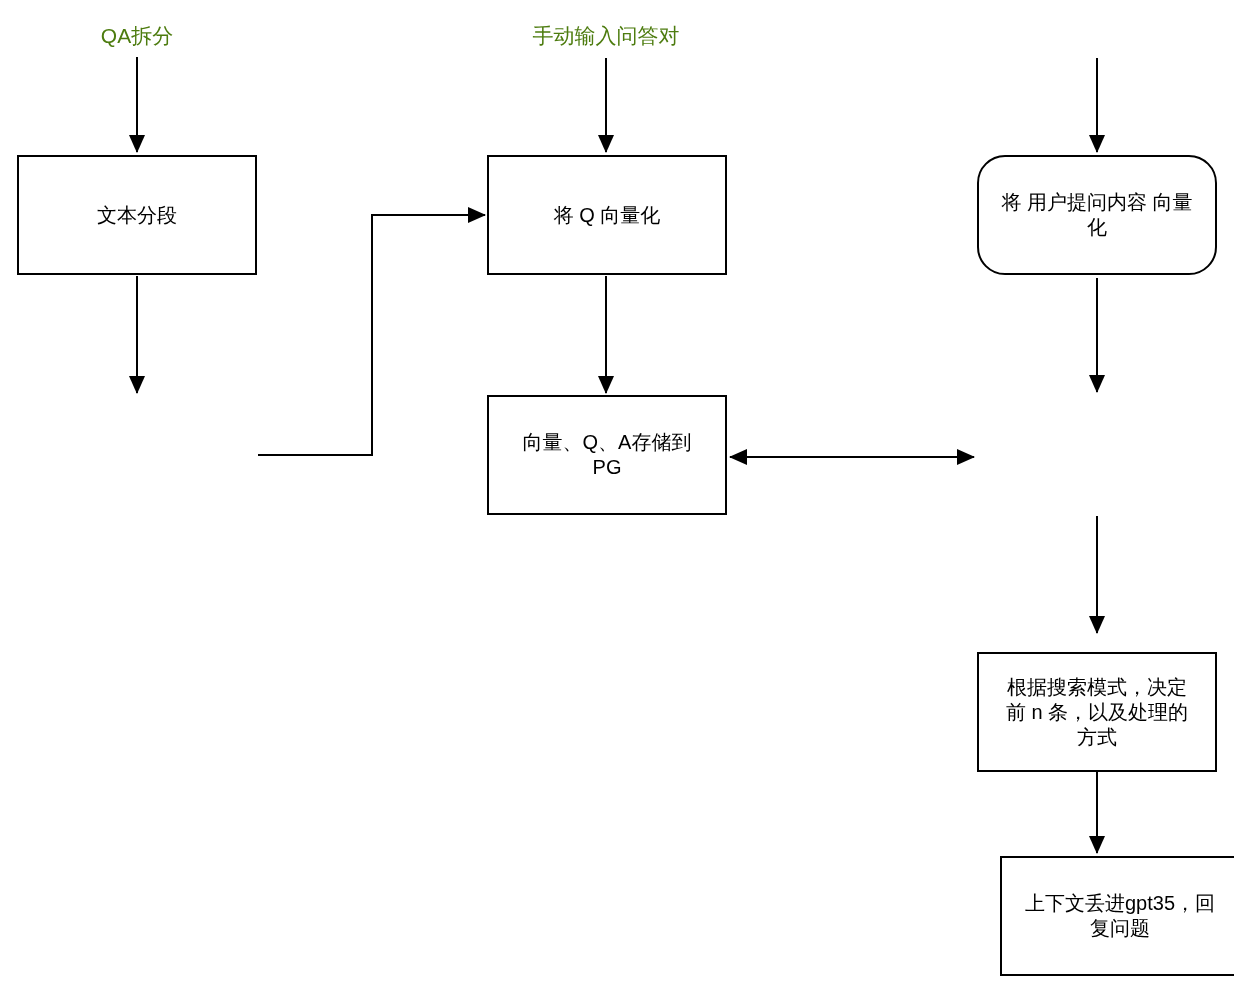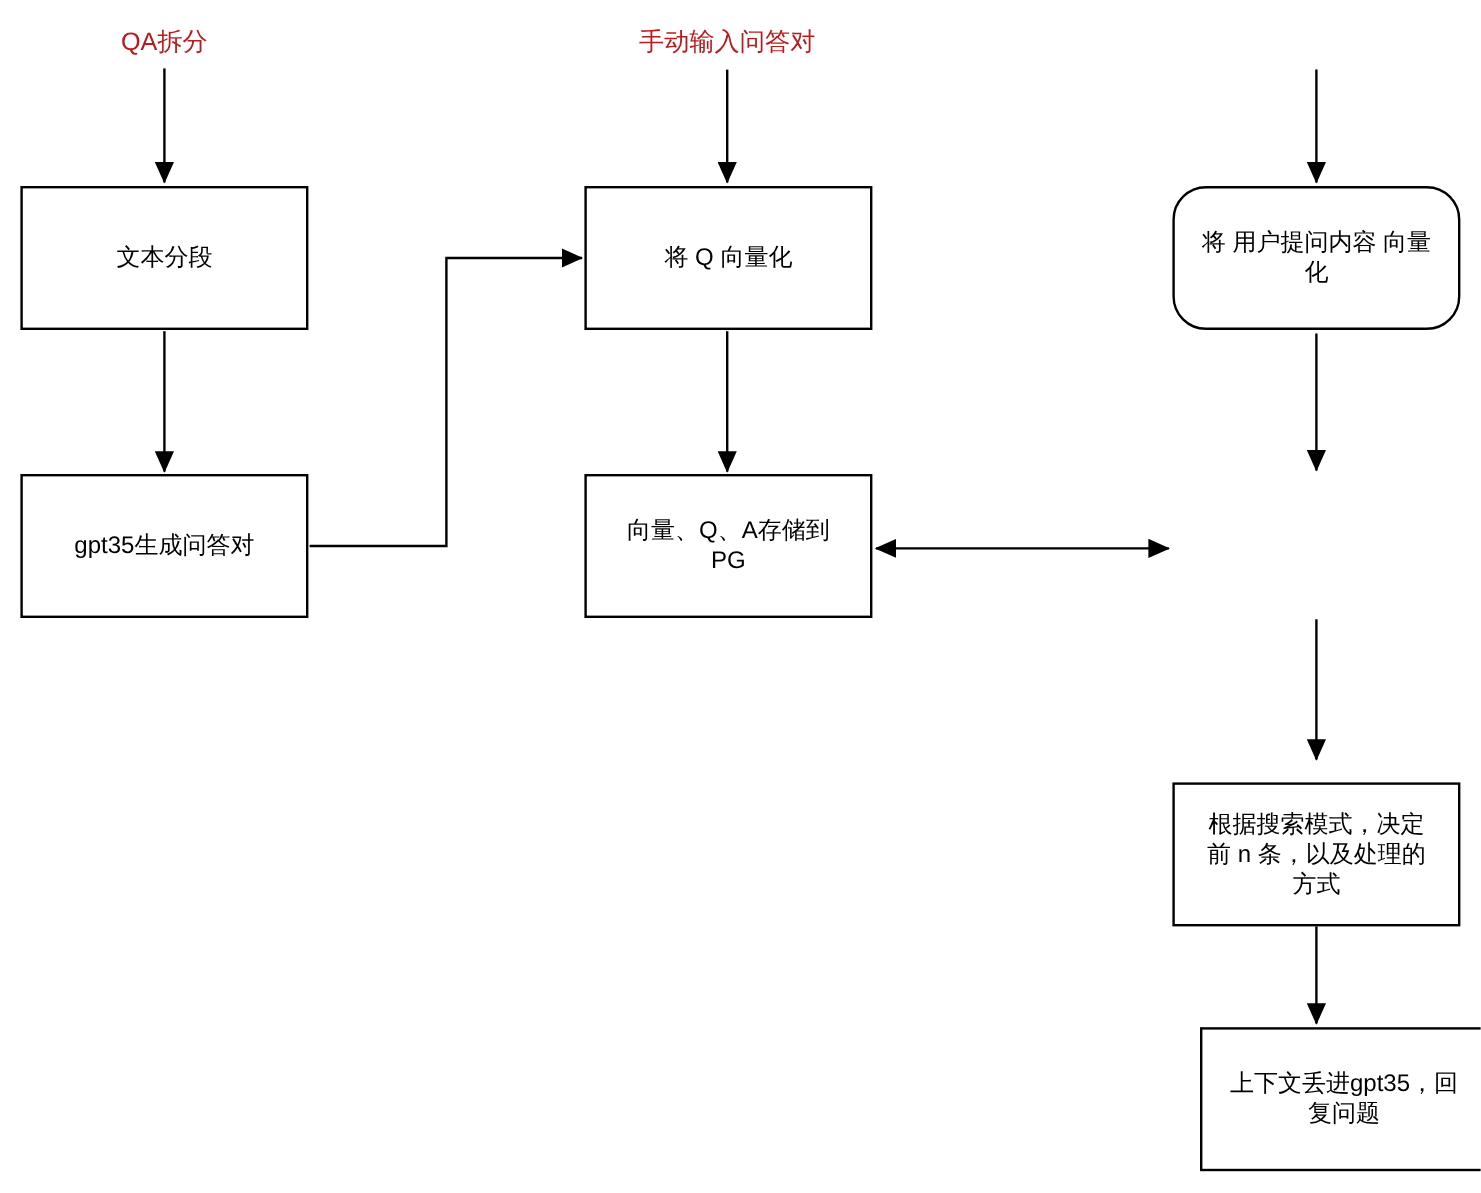--- a/index.html
+++ b/index.html
@@ -23,21 +23,21 @@
     width: 1234px;
     height: 994px;
     pointer-events: none;
   }
   .flow-label {
     position: absolute;
     width: 240px;
     text-align: center;
     font-size: 21px;
     line-height: 1.15;
-    color: #b91c1c;
+    color: #4d7c0f;
     white-space: nowrap;
   }
   .node {
     position: absolute;
     width: 236px;   
     height: 116px;  
     border: 2px solid #000000;
     background: #ffffff;
     display: flex;
     align-items: center;
@@ -82,21 +82,20 @@
     <line x1="1097" y1="758" x2="1097" y2="853" stroke="#000000" stroke-width="2" marker-end="url(#arrow)"></line>
   </svg>
 
   <div class="flow-label" style="left:17px; top:24px;">QA拆分</div>
 
   <div class="flow-label" style="left:486px; top:24px;">手动输入问答对</div>
 
 
   <div class="node" style="left:17px; top:155px;">文本分段</div>
 
-  <div class="node" style="left:17px; top:395px;">gpt35生成问答对</div>
 
   <div class="node" style="left:487px; top:155px;text-align:center;">将 Q 向量化</div>
 
   <div class="node" style="left:487px; top:395px;">向量、Q、A存储到
 PG</div>
 
   <div class="node" style="left:977px; top:155px;border-radius:28px;">将 用户提问内容 向量
 化</div>
 
 

